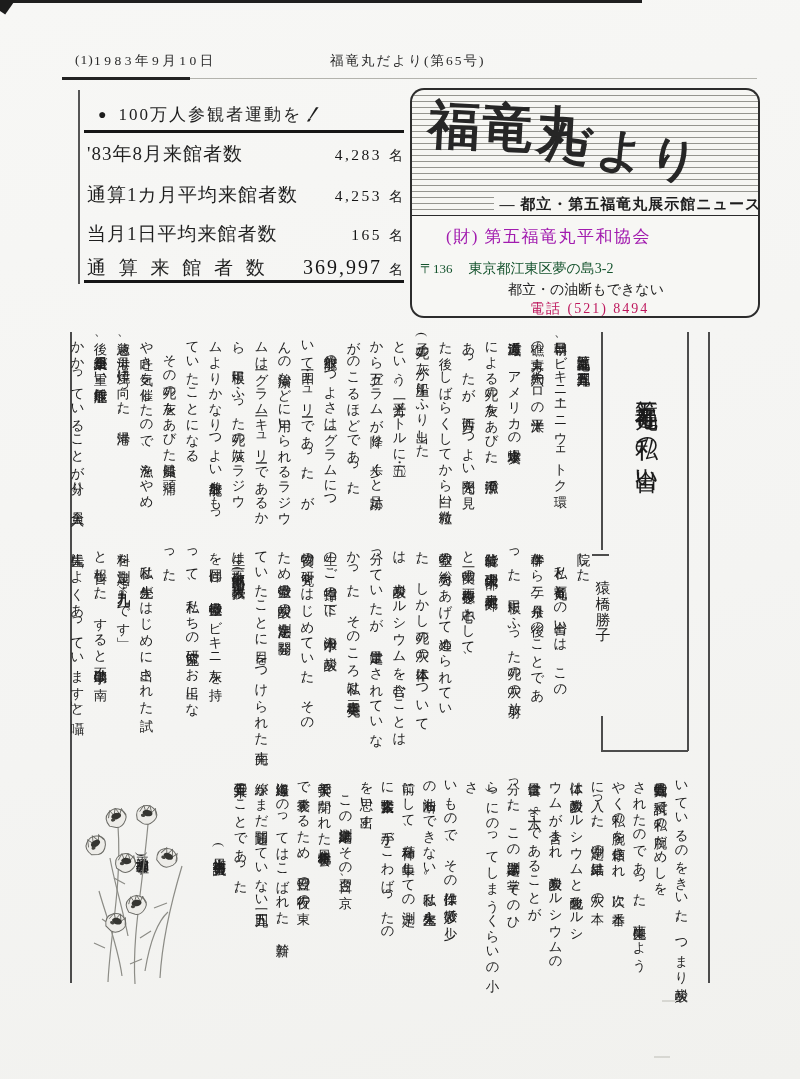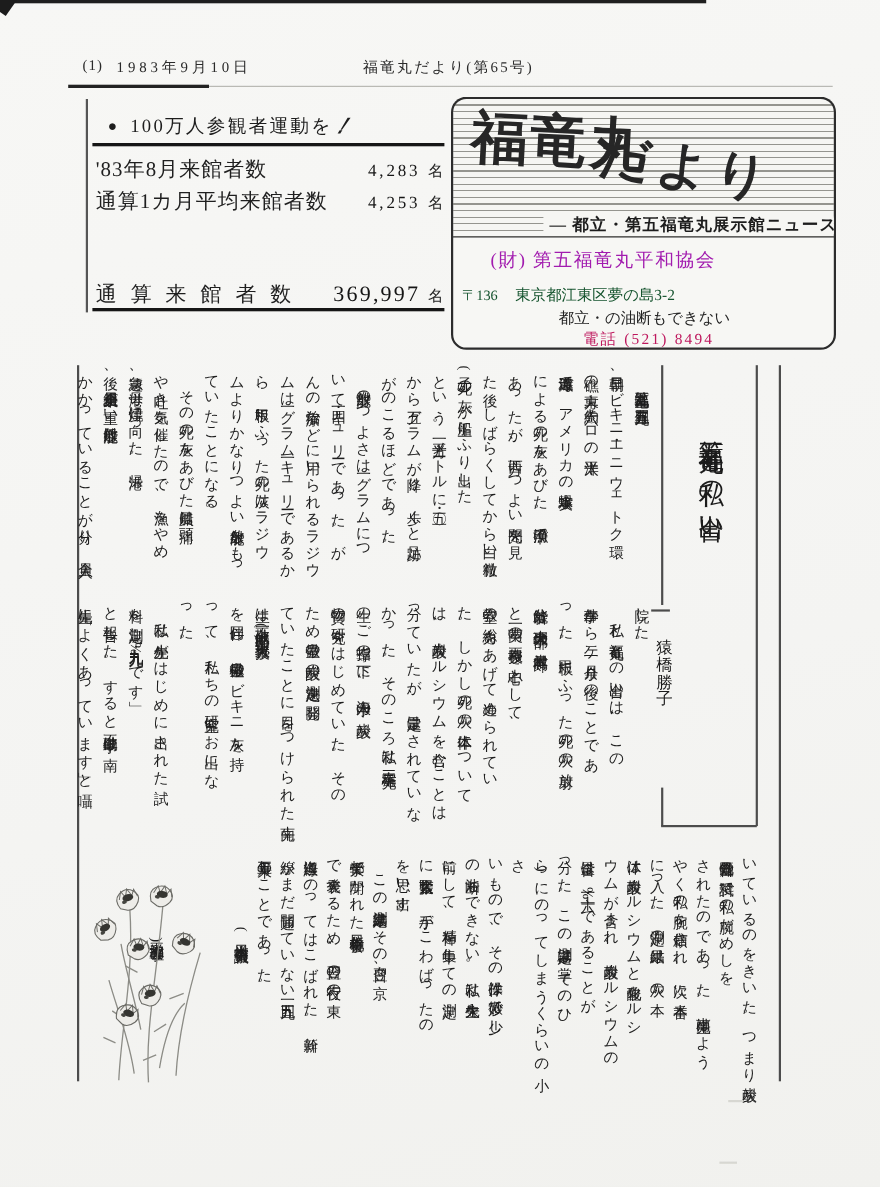--- a/index.html
+++ b/index.html
@@ -71,39 +71,43 @@
   .scan-mark{background:#d7d7d2; height:2px;}
 </style>
 </head>
 <body>
 
 <div class="page">
 
   <div class="abs corner-mark"></div>
 
   <div class="abs hdr-text" style="left:75px; top:52px; letter-spacing:1px;">(1)</div>
-  <div class="abs hdr-text" style="left:106px; top:52px; letter-spacing:3.5px;">1983年9月10日</div>
+  <div class="abs hdr-text" style="left:94px; top:52px; letter-spacing:3.5px;">1983年9月10日</div>
   <div class="abs hdr-text" style="left:330px; top:52px;">福竜丸だより(第65号)</div>
   <div class="abs rule" style="left:62px; top:77px; width:128px; height:2.5px;"></div>
   <div class="abs" style="left:190px; top:78px; width:567px; height:1px; background:#b3b3ad;"></div>
 
   <div class="abs stats-left-border"></div>
 
   <div class="abs slogan">
     <span class="bullet">●</span><span>100万人参観者運動を</span><span class="slogan-mark">！</span>
   </div>
   <div class="abs stat-rule" style="top:130px;"></div>
 
   <div class="abs stat-row" style="top:141px;">
     <span class="stat-label">'83年8月来館者数</span>
     <span><span class="stat-num">4,283</span><span class="stat-unit">名</span></span>
   </div>
-  <div class="abs stat-row" style="top:170px;">
+  <div class="abs stat-row" style="top:182px;">
     <span class="stat-label">通算1カ月平均来館者数</span>
     <span><span class="stat-num">4,253</span><span class="stat-unit">名</span></span>
+  </div>
+  <div class="abs stat-row" style="top:221px;">
+    <span class="stat-label">当月1日平均来館者数</span>
+    <span><span class="stat-num">165</span><span class="stat-unit">名</span></span>
   </div>
   <div class="abs stat-row total" style="top:255px;">
     <span class="stat-label">通 算 来 館 者 数</span>
     <span><span class="stat-num">369,997</span><span class="stat-unit">名</span></span>
   </div>
   <div class="abs stat-rule" style="top:280px;"></div>
 
   <div class="abs mh-top">
     <span class="mh-title1">福竜丸</span>
     <span class="mh-title2">だより</span>

